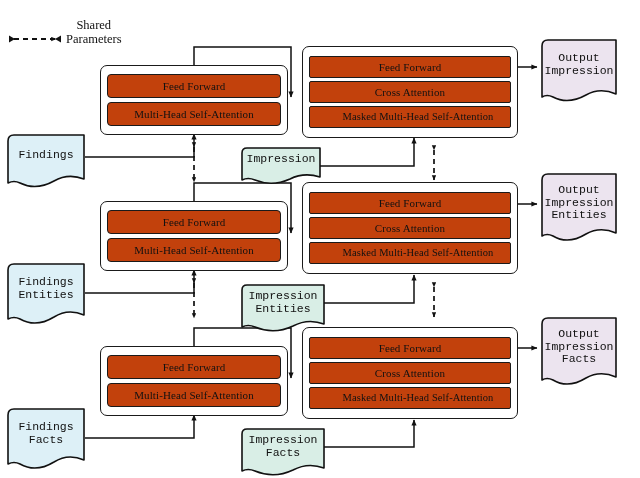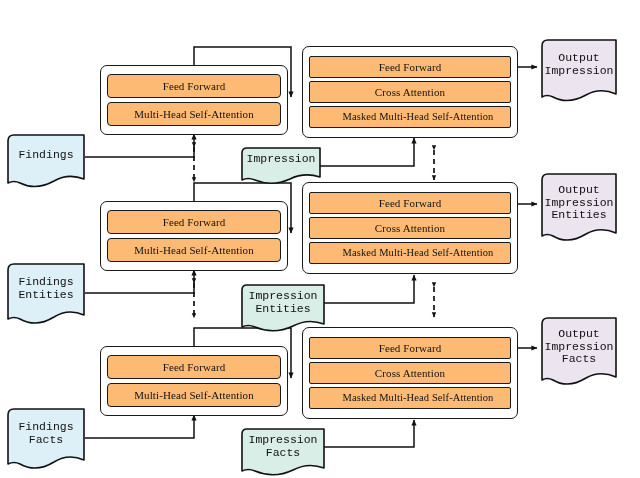--- a/index.html
+++ b/index.html
@@ -13,21 +13,21 @@
   
   .stack{
     position:absolute;box-sizing:border-box;
     border:1.6px solid #1a1a1a;border-radius:7px;background:#ffffff;
     display:flex;flex-direction:column;justify-content:center;
     padding:4px 6px;gap:3px;
   }
   .stack.enc{gap:4px;}
   .sublayer{
     box-sizing:border-box;
-    border:1.4px solid #1a1a1a;background:#fdba74;
+    border:1.4px solid #1a1a1a;background:#c2410c;
     display:flex;align-items:center;justify-content:center;
     text-align:center;line-height:1;
     font-size:11px;letter-spacing:.1px;
     white-space:nowrap;
   }
   .stack.enc .sublayer{border-radius:4px;height:24px;}
   .stack.dec .sublayer{border-radius:2px;height:22px;}
   .stack.dec .sublayer.masked{font-size:10.5px;padding-left:16px;}
 
   
@@ -91,20 +91,33 @@
       <path d="M194,147 L194,182" marker-start="url(#ahs)" marker-end="url(#ahs)"></path>
 
       <path d="M194,283 L194,318" marker-start="url(#ahs)" marker-end="url(#ahs)"></path>
 
       <path d="M434,150 L434,180" marker-start="url(#ahs)" marker-end="url(#ahs)"></path>
 
       <path d="M434,287 L434,317" marker-start="url(#ahs)" marker-end="url(#ahs)"></path>
     </g>
   </svg>
 
+  <div class="legend" style="left:6px;top:18px;">
+    <svg width="60" height="34" style="margin-top:10px;">
+      <g stroke="#111" stroke-width="1.9" fill="none" stroke-dasharray="5,4">
+        <path d="M8,11 L50,11" marker-start="url(#ahs)" marker-end="url(#ahs)"></path>
+      </g>
+      <path d="M9,11 L3,7.6 L3,14.4 z" fill="#111" stroke="none"></path>
+      <path d="M49,11 L55,7.6 L55,14.4 z" fill="#111" stroke="none"></path>
+    </svg>
+    <div class="legend-text">
+      <div>Shared</div>
+      <div>Parameters</div>
+    </div>
+  </div>
 
   <div class="doc" style="left:6px;top:133px;width:80px;height:58px;">
     <svg viewBox="0 0 80 58" preserveAspectRatio="none">
       <path d="M2,8 Q2,2 8,2 L78,2 L78,46
                Q62,40 48,48 Q30,58 14,50 Q8,47 2,50 Z" fill="#ddf0f7" stroke="#111" stroke-width="1.6" stroke-linejoin="round"></path>
     </svg>
     <span class="doc-label">Findings</span>
   </div>
 
   <div class="stack enc" style="left:100px;top:65px;width:188px;height:70px;">

